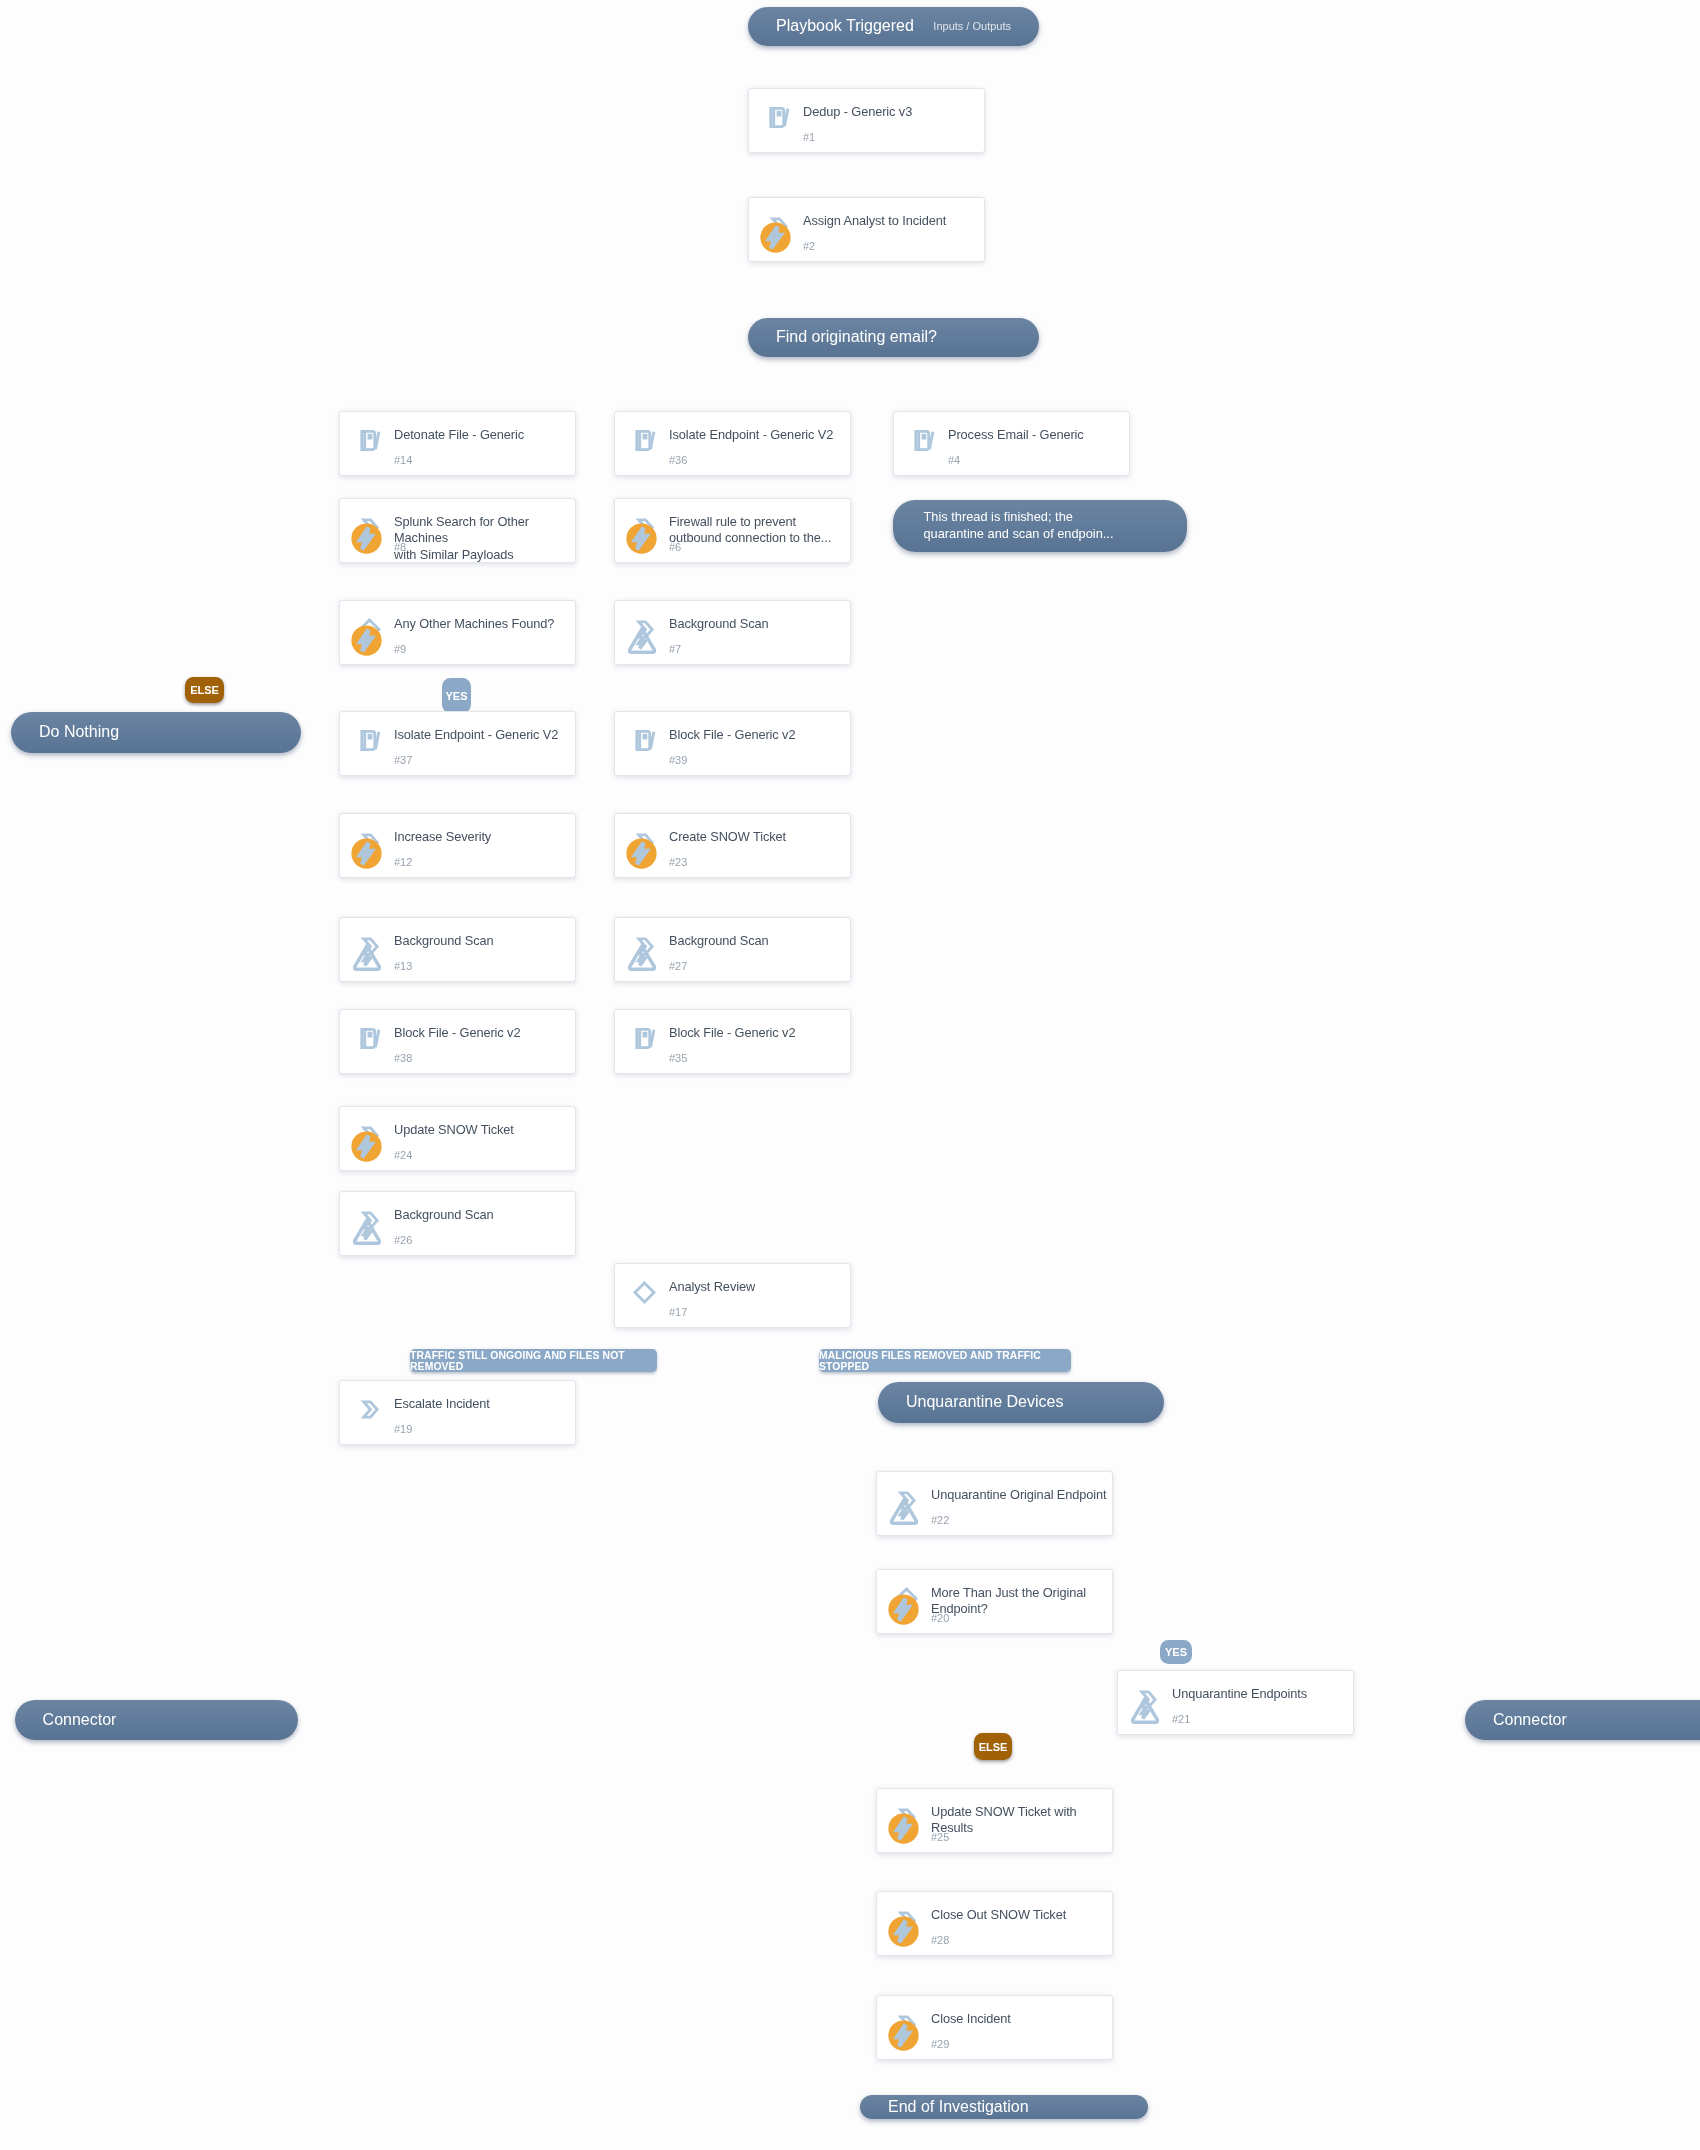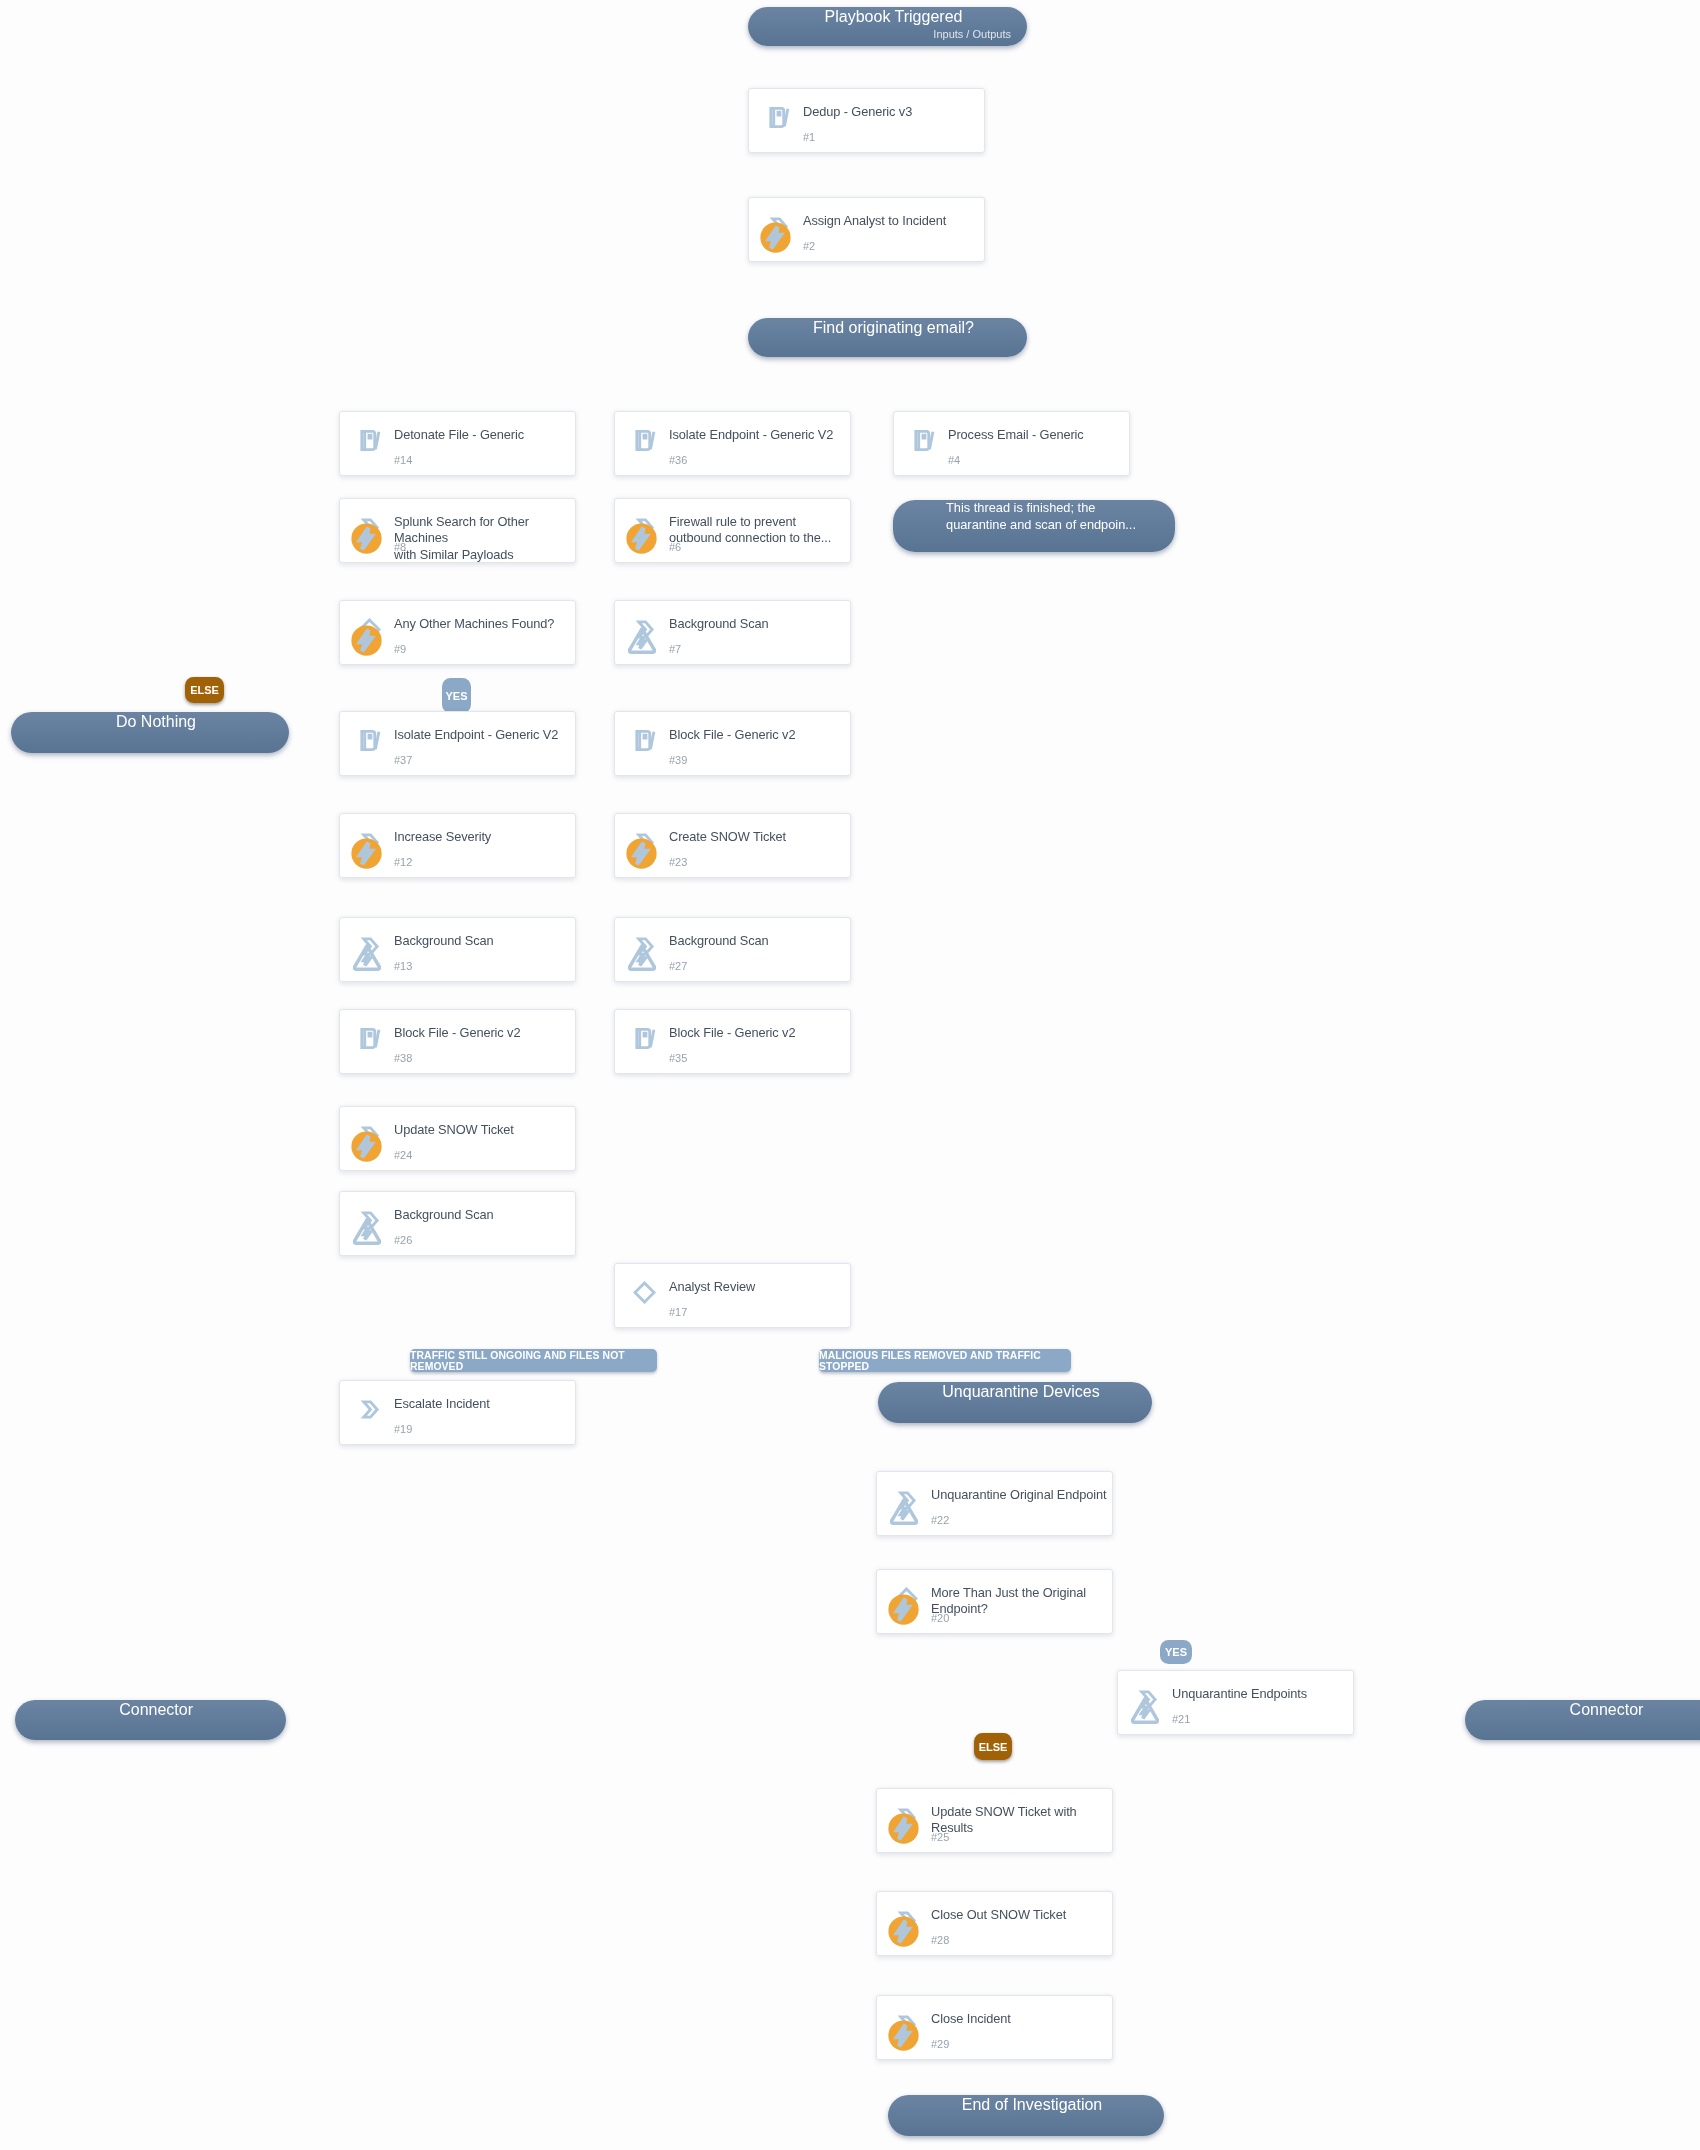--- a/index.html
+++ b/index.html
@@ -11,21 +11,21 @@
   .bump{position:absolute;left:50%;width:27px;height:27px;margin-left:-13.4px;background:#87a7c6;border-radius:50%;z-index:-1;}
   .bump.t{top:-12.2px}.bump.b{bottom:-12.2px}
 
   .task{position:absolute;width:235px;height:63px;background:#ffffff;border:0.6px solid #e2e6eb;border-radius:3px;box-shadow:0 1.8px 4.9px rgba(50,70,100,.14);}
   .task .title{position:absolute;left:54px;top:14.6px;right:3.7px;font-size:12.8px;letter-spacing:-0.1px;color:#44505f;line-height:1.3;white-space:pre-line;}
   .task .num{position:absolute;left:54px;bottom:9.1px;font-size:11px;color:#97a2ae;}
   .ic{position:absolute;left:18.3px;top:17px;width:23px;height:23px;}
   .bdg{position:absolute;left:9.8px;bottom:6.7px;width:33px;height:33px;}
   .bdg.warn{left:12.8px;bottom:9.8px;width:28px;height:28px;}
 
-  .pill{position:absolute;background:linear-gradient(180deg,#6a84a2,#597393);border-radius:22px;box-shadow:0 2.4px 4.9px rgba(30,50,80,.35);color:#fff;display:flex;align-items:center;padding:0 16px 0 28px;font-size:16px;white-space:pre-line;line-height:1.3;flex-direction:column;}
+  .pill{position:absolute;background:linear-gradient(180deg,#6a84a2,#597393);border-radius:22px;box-shadow:0 2.4px 4.9px rgba(30,50,80,.35);color:#fff;display:flex;align-items:center;padding:0 28px 0 28px;font-size:16px;white-space:pre-line;line-height:1.3;}
   .pill .pill-link{margin-left:auto;font-size:11px;color:rgba(255,255,255,.8);}
   .pill.small{font-size:12.8px;padding-left:30.5px;}
   .lbl{position:absolute;background:#8ba8c7;border-radius:4.9px;color:#fff;display:flex;align-items:center;justify-content:center;font-size:10.4px;font-weight:bold;letter-spacing:0.1px;box-shadow:0 1.2px 3px rgba(50,70,100,.3);margin-left:13px;}
   .kbadge{position:absolute;border-radius:8.5px;color:#fff;display:flex;align-items:center;justify-content:center;font-size:11px;font-weight:bold;}
   .kbadge.yes{background:#8ba8c7;}
   .kbadge.else{background:#a16207;box-shadow:0 1.8px 3.7px rgba(0,0,0,.4);}
 </style>
 </head>
 <body>
 
@@ -133,21 +133,21 @@
   <i class="bump t"></i>
   <i class="bump b"></i>
 </div>
 
 <div class="pill" style="left:1465px;top:1700px;width:227px;height:40px">
   <span>Connector</span>
   <i class="bump t"></i>
   <i class="bump b"></i>
 </div>
 
-<div class="pill" style="left:888px;top:2095px;width:232px;height:41px">
+<div class="pill" style="left:860px;top:2095px;width:232px;height:24px">
   <span>End of Investigation</span>
   <i class="bump t"></i>
   <i class="bump b"></i>
 </div>
 
 <div class="lbl" style="left:397px;top:1349px;width:247px;height:23px">
   <span>TRAFFIC STILL ONGOING AND FILES NOT REMOVED</span>
 </div>
 <div class="lbl" style="left:806px;top:1349px;width:252px;height:23px">
   <span>MALICIOUS FILES REMOVED AND TRAFFIC STOPPED</span>

